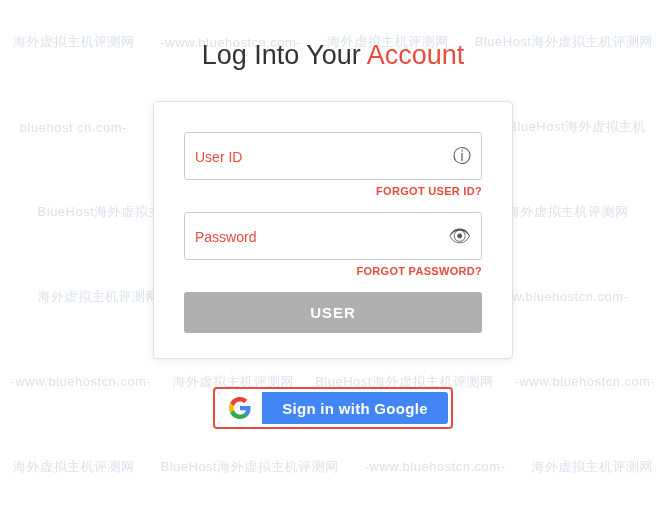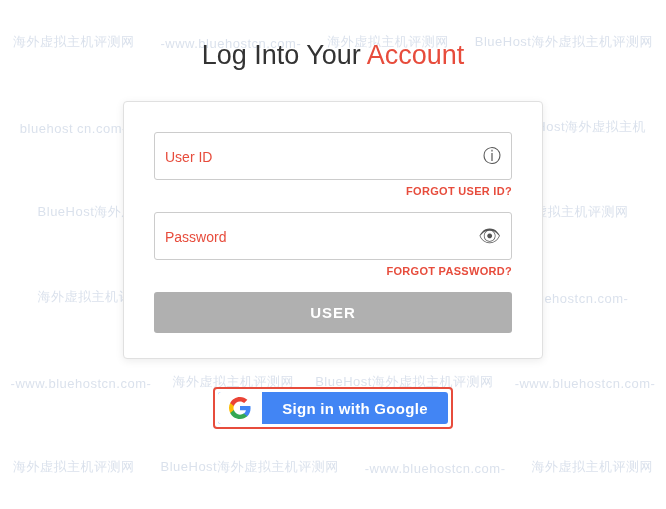--- a/index.html
+++ b/index.html
@@ -19,21 +19,21 @@
       top: 0; left: 0; right: 0; bottom: 0;
       pointer-events: none;
       z-index: 0;
       display: flex;
       flex-direction: column;
       justify-content: space-around;
     }
 
     .watermark-row {
       display: flex;
-      align-items: flex-end;
+      align-items: center;
       justify-content: space-around;
       white-space: nowrap;
     }
 
     .watermark-text {
       color: rgba(150, 170, 200, 0.35);
       font-size: 13px;
       font-weight: normal;
       letter-spacing: 0.5px;
     }
@@ -57,21 +57,21 @@
 
     .page-title .highlight {
       color: #e74c3c;
     }
 
     
     .login-card {
       background: #fff;
       border: 1px solid #e0e0e0;
       border-radius: 4px;
-      width: 420px;
+      width: 360px;
       padding: 30px 30px 25px 30px;
       box-shadow: 0 2px 8px rgba(0,0,0,0.08);
     }
 
     .field-group {
       margin-bottom: 10px;
     }
 
     .input-wrapper {
       position: relative;

